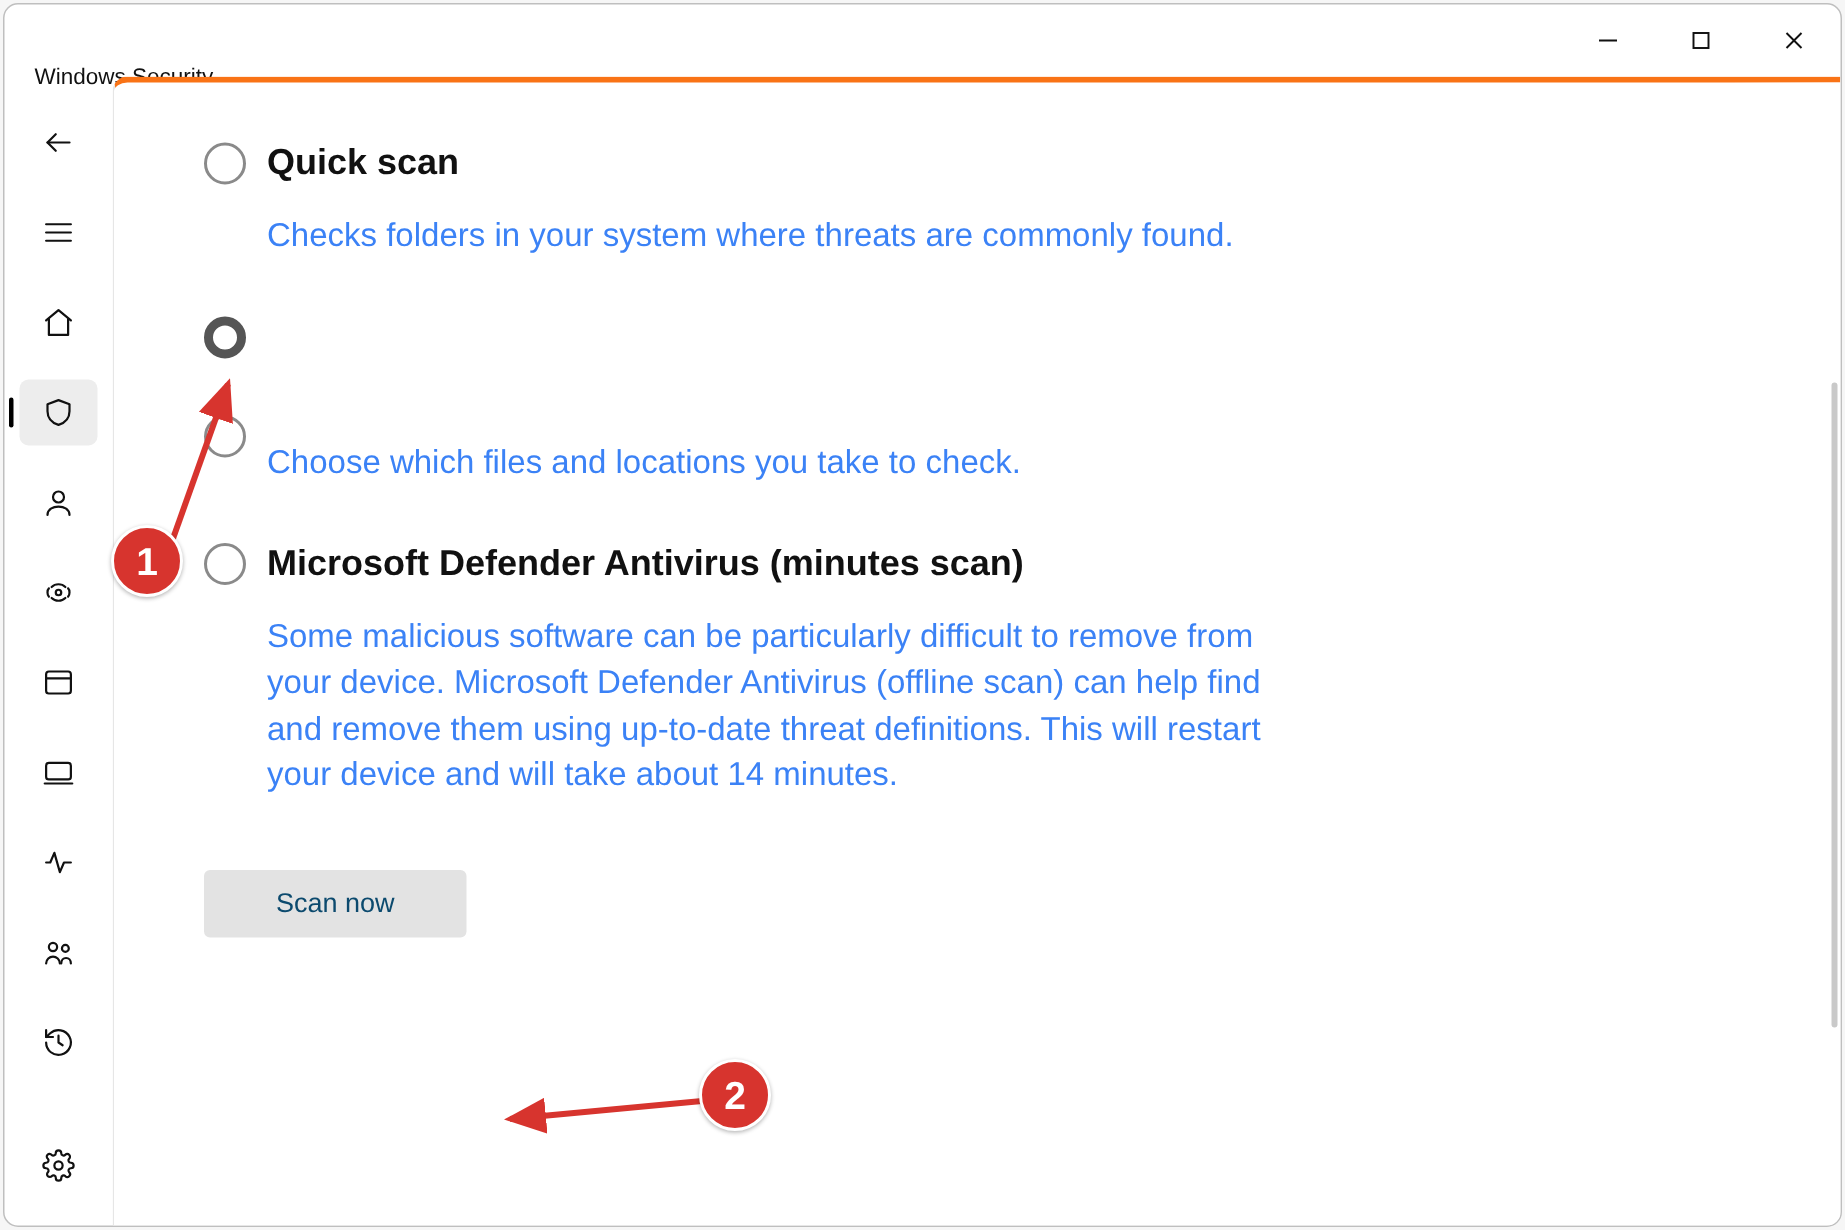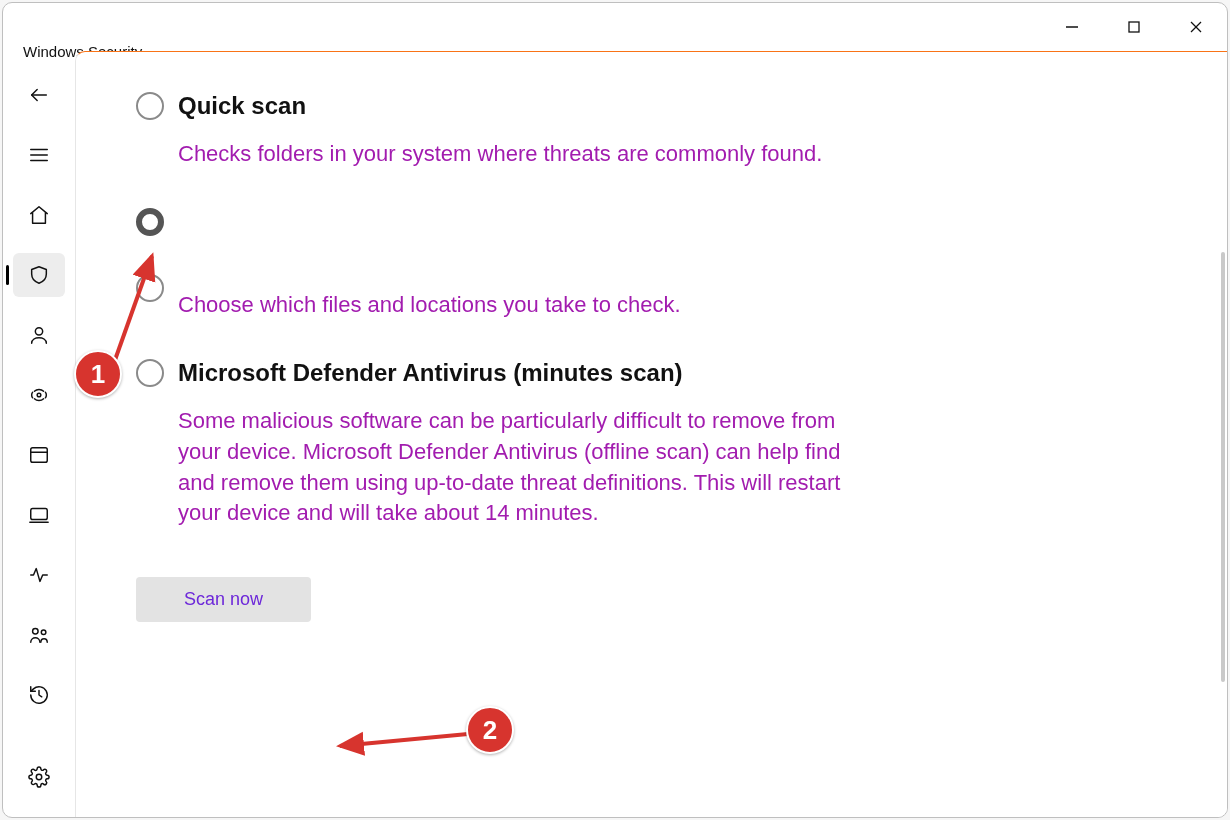--- a/index.html
+++ b/index.html
@@ -86,21 +86,21 @@
       top: 12px;
       width: 3px;
       height: 20px;
       background: #000;
       border-radius: 2px;
     }
     .nav-item svg { display: block; }
     .content-wrap {
       flex: 1;
       border-left: 1px solid #e6e6e6;
-      border-top: 1px solid #f97316;
+      border-top: 4px solid #f97316;
       border-top-left-radius: 10px;
       background: #fff;
       position: relative;
       overflow: hidden;
     }
     .scroll-indicator {
       position: absolute;
       right: 2px;
       top: 200px;
       width: 4px;
@@ -133,31 +133,31 @@
     }
     .option-body { flex: 1; }
     .option-title {
       font-size: 24px;
       font-weight: 600;
       color: #111;
       line-height: 1.3;
     }
     .option-desc {
       font-size: 22px;
-      color: #a21caf;
+      color: #3b82f6;
       line-height: 1.4;
       margin-top: 18px;
       max-width: 700px;
     }
     .scan-btn {
       display: inline-block;
       background: #e3e3e3;
       border: none;
       font-size: 18px;
-      color: #6d28d9;
+      color: #0c4a6e;
       padding: 12px 48px;
       border-radius: 4px;
       margin-top: 12px;
       cursor: pointer;
     }
 
     
     .anno-badge {
       position: absolute;
       width: 48px;

